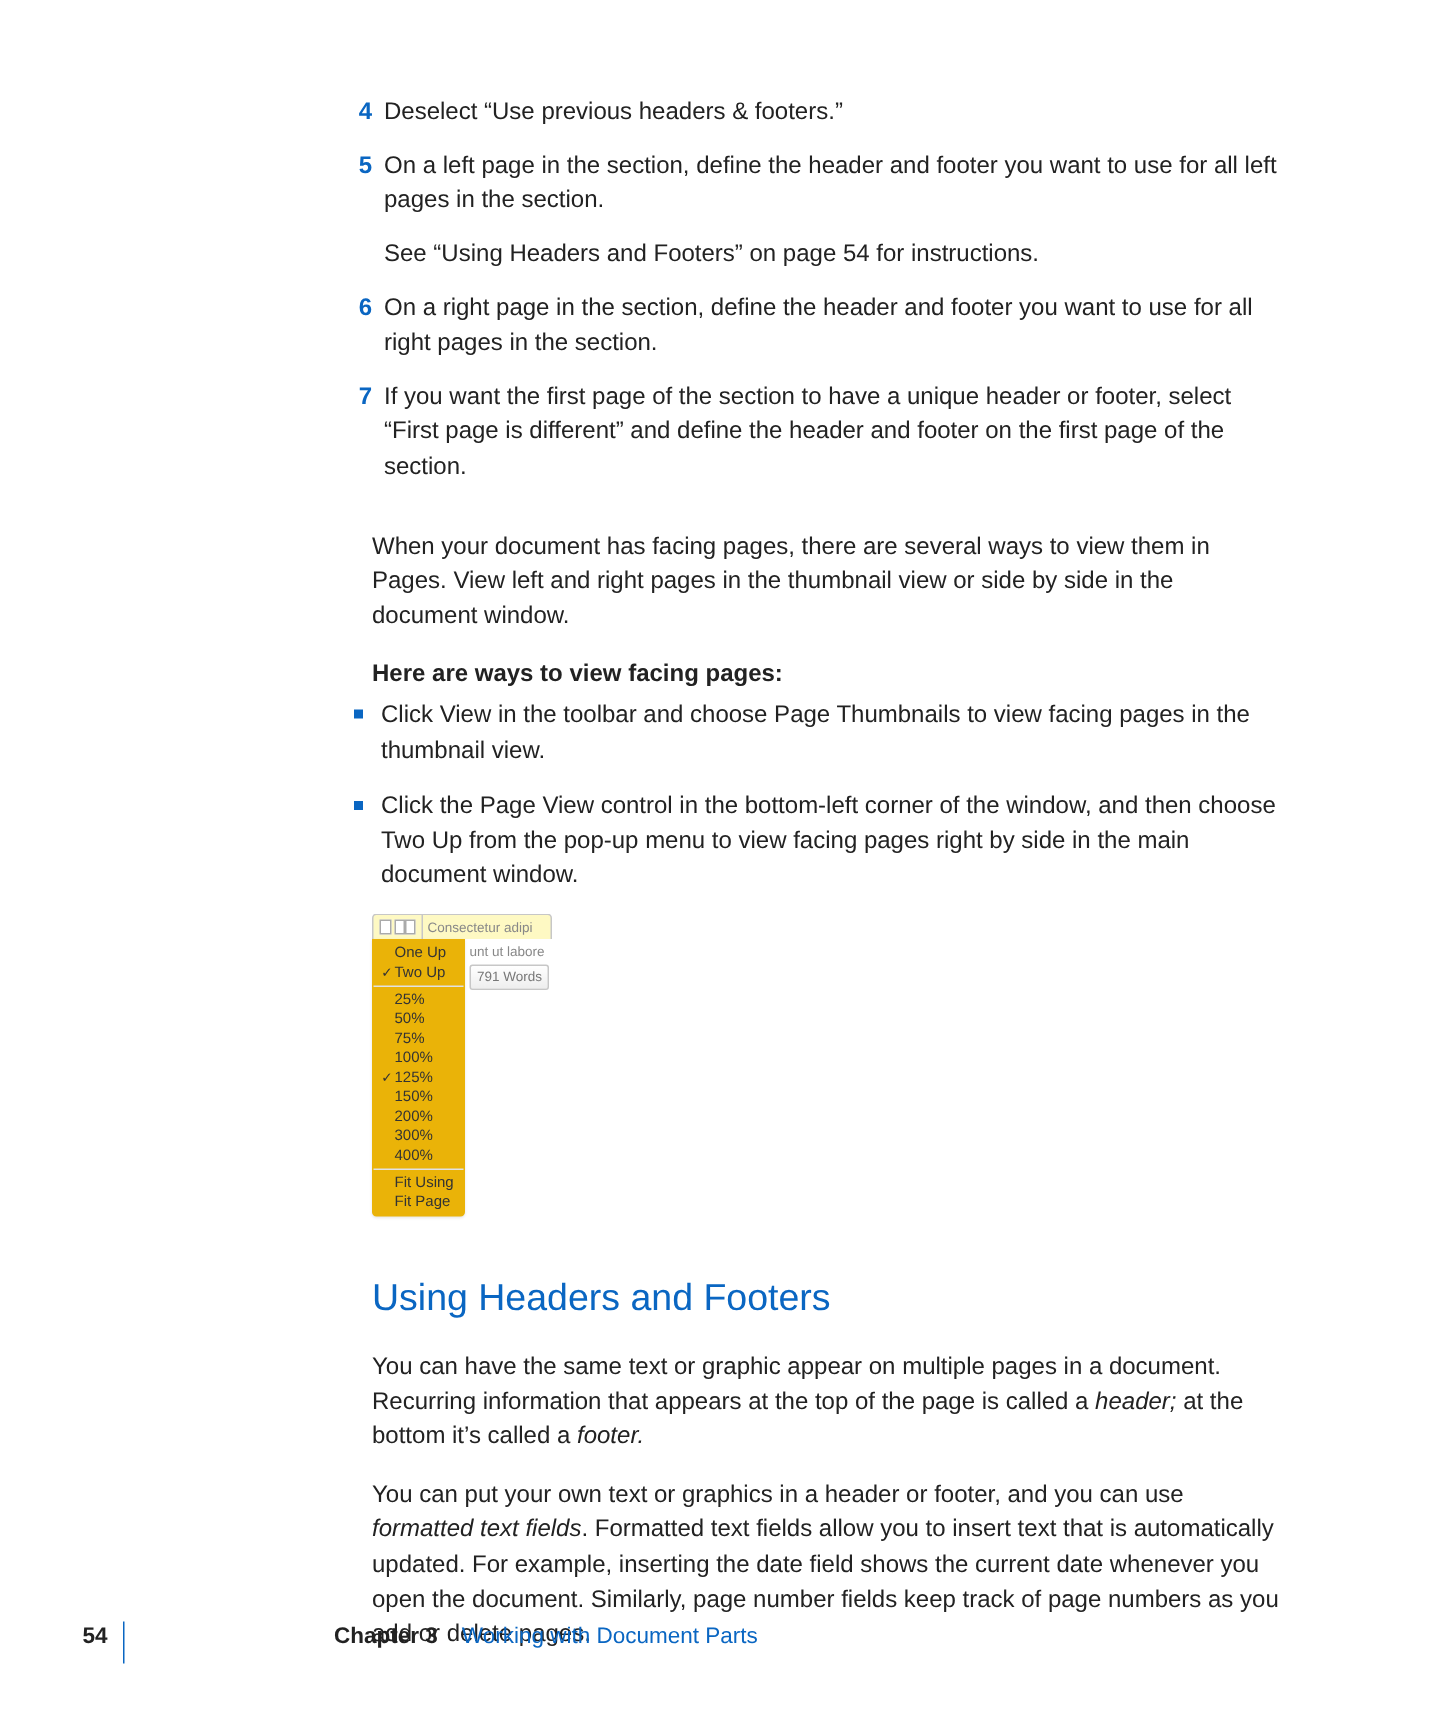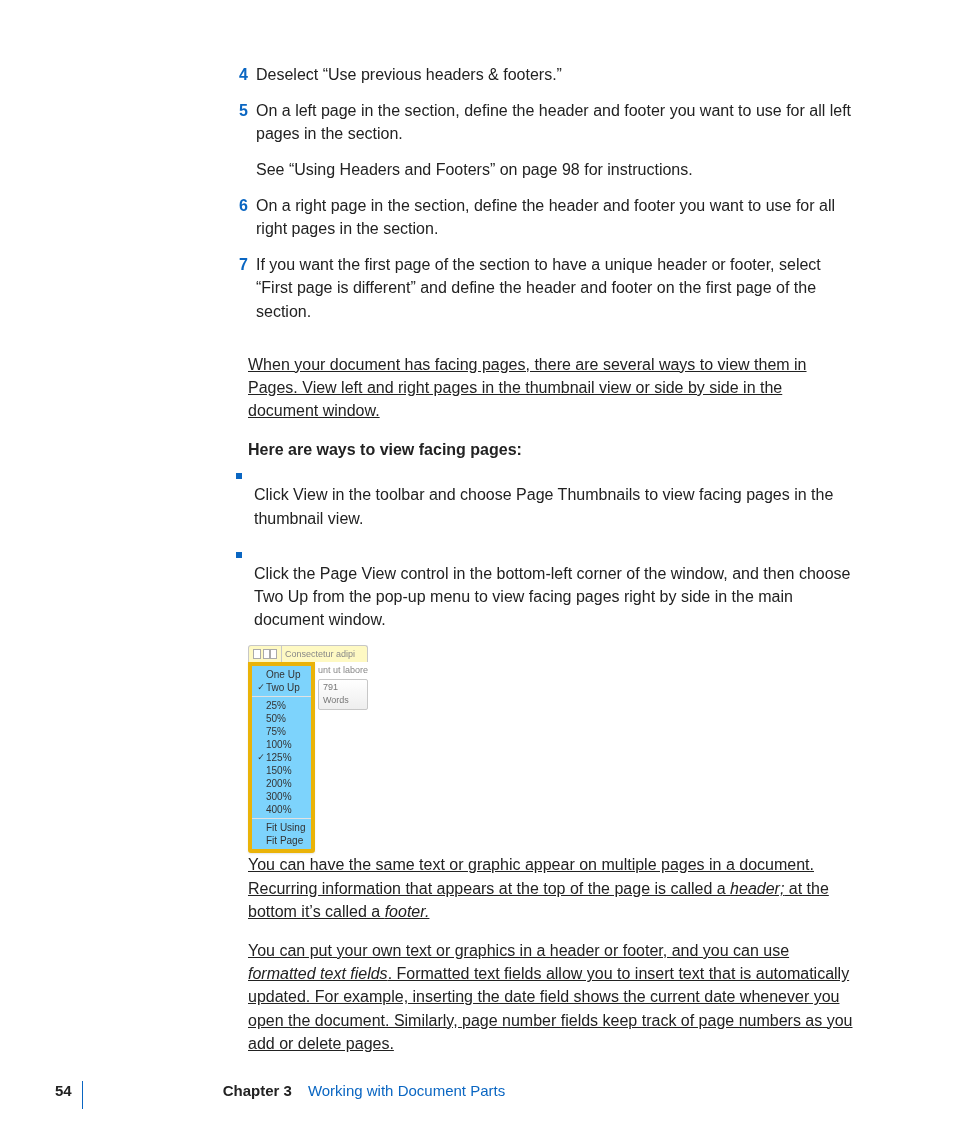--- a/index.html
+++ b/index.html
@@ -40,27 +40,26 @@
     font-weight: 600;
     font-size: 20px;
     margin: 30px 0 4px 0;
   }
   .heading-blue {
     color: #0a66c2;
     font-weight: 400;
     font-size: 25px;
     margin: 36px 0 6px 0;
   }
-  .para { margin: 0 0 16px 0; text-decoration: underline; }
+  .para { margin: 16px 0 16px 0; }
   .bold-intro { font-weight: 600; margin: 14px 0 4px 0; }
   .bullet-list { margin: 0; padding: 0; }
   .bullet-item {
     display: flex;
     margin: 0 0 14px 0;
-    flex-direction: column;
   }
   .bullet-mark {
     width: 12px;
     flex: 0 0 12px;
     margin-left: -12px;
     margin-top: 6px;
   }
   .bullet-mark::before {
     content: "";
     display: block;
@@ -126,22 +125,22 @@
     font-size: 9px;
     overflow: hidden;
     white-space: nowrap;
   }
   .popup-row2 {
     display: flex;
     align-items: stretch;
   }
   .popup-menu {
     width: 60px;
-    border: 4px solid #eab308;
-    background: #7dd3fc;
+    border: 1px solid #eab308;
+    background: #eab308;
     box-shadow: 0 1px 2px rgba(0,0,0,0.1);
     border-radius: 0 0 3px 3px;
   }
   .popup-group { border-top: 1px solid #e2e2e2; padding: 2px 0; }
   .popup-group:first-child { border-top: none; }
   .popup-item {
     display: flex;
     align-items: center;
     padding: 0 4px 0 4px;
     height: 13px;
@@ -187,21 +186,21 @@
 
   <div class="steps">
     <div class="step">
       <div class="step-num">4</div>
       <div class="step-text">Deselect “Use previous headers &amp; footers.”</div>
     </div>
     <div class="step">
       <div class="step-num">5</div>
       <div class="step-text">
         <span>On a left page in the section, define the header and footer you want to use for all left pages in the section.</span>
-        <div class="step-sub">See “Using Headers and Footers” on page 98 for instructions.</div>
+        <div class="step-sub">See “Using Headers and Footers” on page 54 for instructions.</div>
       </div>
     </div>
     <div class="step">
       <div class="step-num">6</div>
       <div class="step-text">On a right page in the section, define the header and footer you want to use for all right pages in the section.</div>
     </div>
     <div class="step">
       <div class="step-num">7</div>
       <div class="step-text">If you want the first page of the section to have a unique header or footer, select “First page is different” and define the header and footer on the first page of the section.</div>
     </div>
@@ -293,20 +292,21 @@
             </div>
         </div>
       </div>
       <div class="popup-side">
         <div class="popup-side-text">unt ut labore</div>
         <div class="popup-wordcount">791 Words</div>
       </div>
     </div>
   </div>
 
+  <div class="heading-blue">Using Headers and Footers</div>
   <p class="para">
     <span>You can have the same text or graphic appear on multiple pages in a document. Recurring information that appears at the top of the page is called a </span><span class="ital">header;</span><span> at the bottom it’s called a </span><span class="ital">footer.</span>
   </p>
   <p class="para">
     <span>You can put your own text or graphics in a header or footer, and you can use </span><span class="ital">formatted text fields</span><span>. Formatted text fields allow you to insert text that is automatically updated. For example, inserting the date field shows the current date whenever you open the document. Similarly, page number fields keep track of page numbers as you add or delete pages.</span>
   </p>
 
   <div class="footer-line">
     <span class="footer-page-num">54</span>
     <span class="footer-divider"></span>

